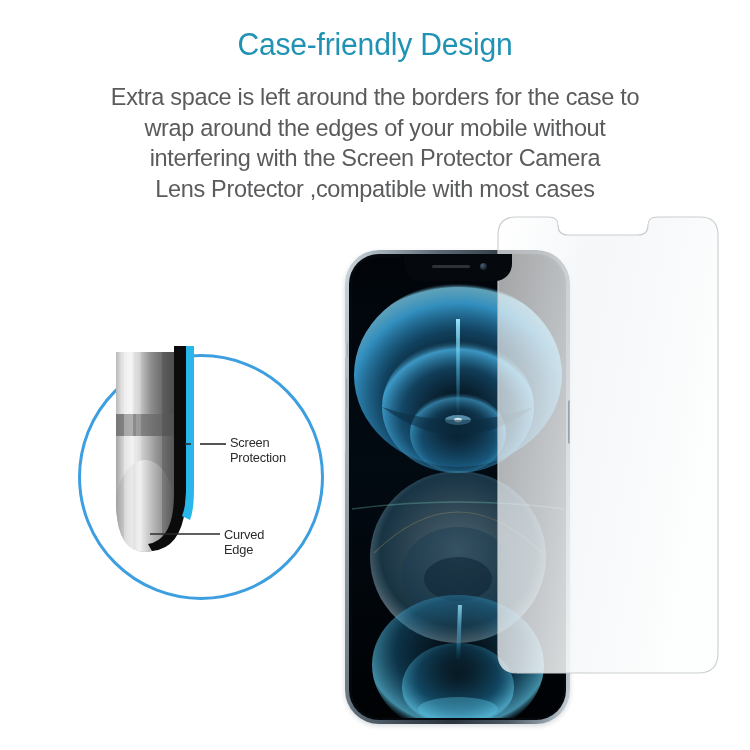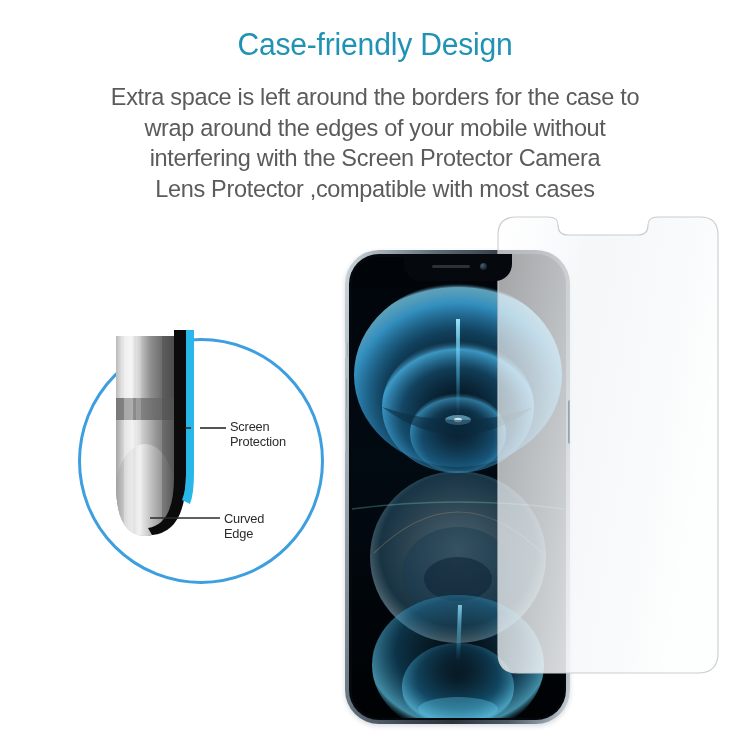--- a/index.html
+++ b/index.html
@@ -26,21 +26,21 @@
     position:absolute; left:24px; top:82px; width:702px;
     text-align:center;
     font-size:24.5px; line-height:30.5px;
     font-weight:400; letter-spacing:-0.35px;
     color:#5a5b5d;
     transform:scaleX(0.96); transform-origin:center top;
   }
   .bodycopy .ln { display:block; white-space:nowrap; }
 
   
-  .callout { position:absolute; left:78px; top:336px; width:246px; height:250px; }
+  .callout { position:absolute; left:78px; top:352px; width:246px; height:250px; }
   .callout svg { position:absolute; left:0; top:0; overflow:visible; }
 
   .lbl {
     position:absolute;
     font-size:13.5px; line-height:14.5px;
     color:#2b2b2b; letter-spacing:-0.2px;
     transform:scaleX(0.95); transform-origin:left top;
     white-space:nowrap;
   }
   .lbl-screen { left:152px; top:84px; }

